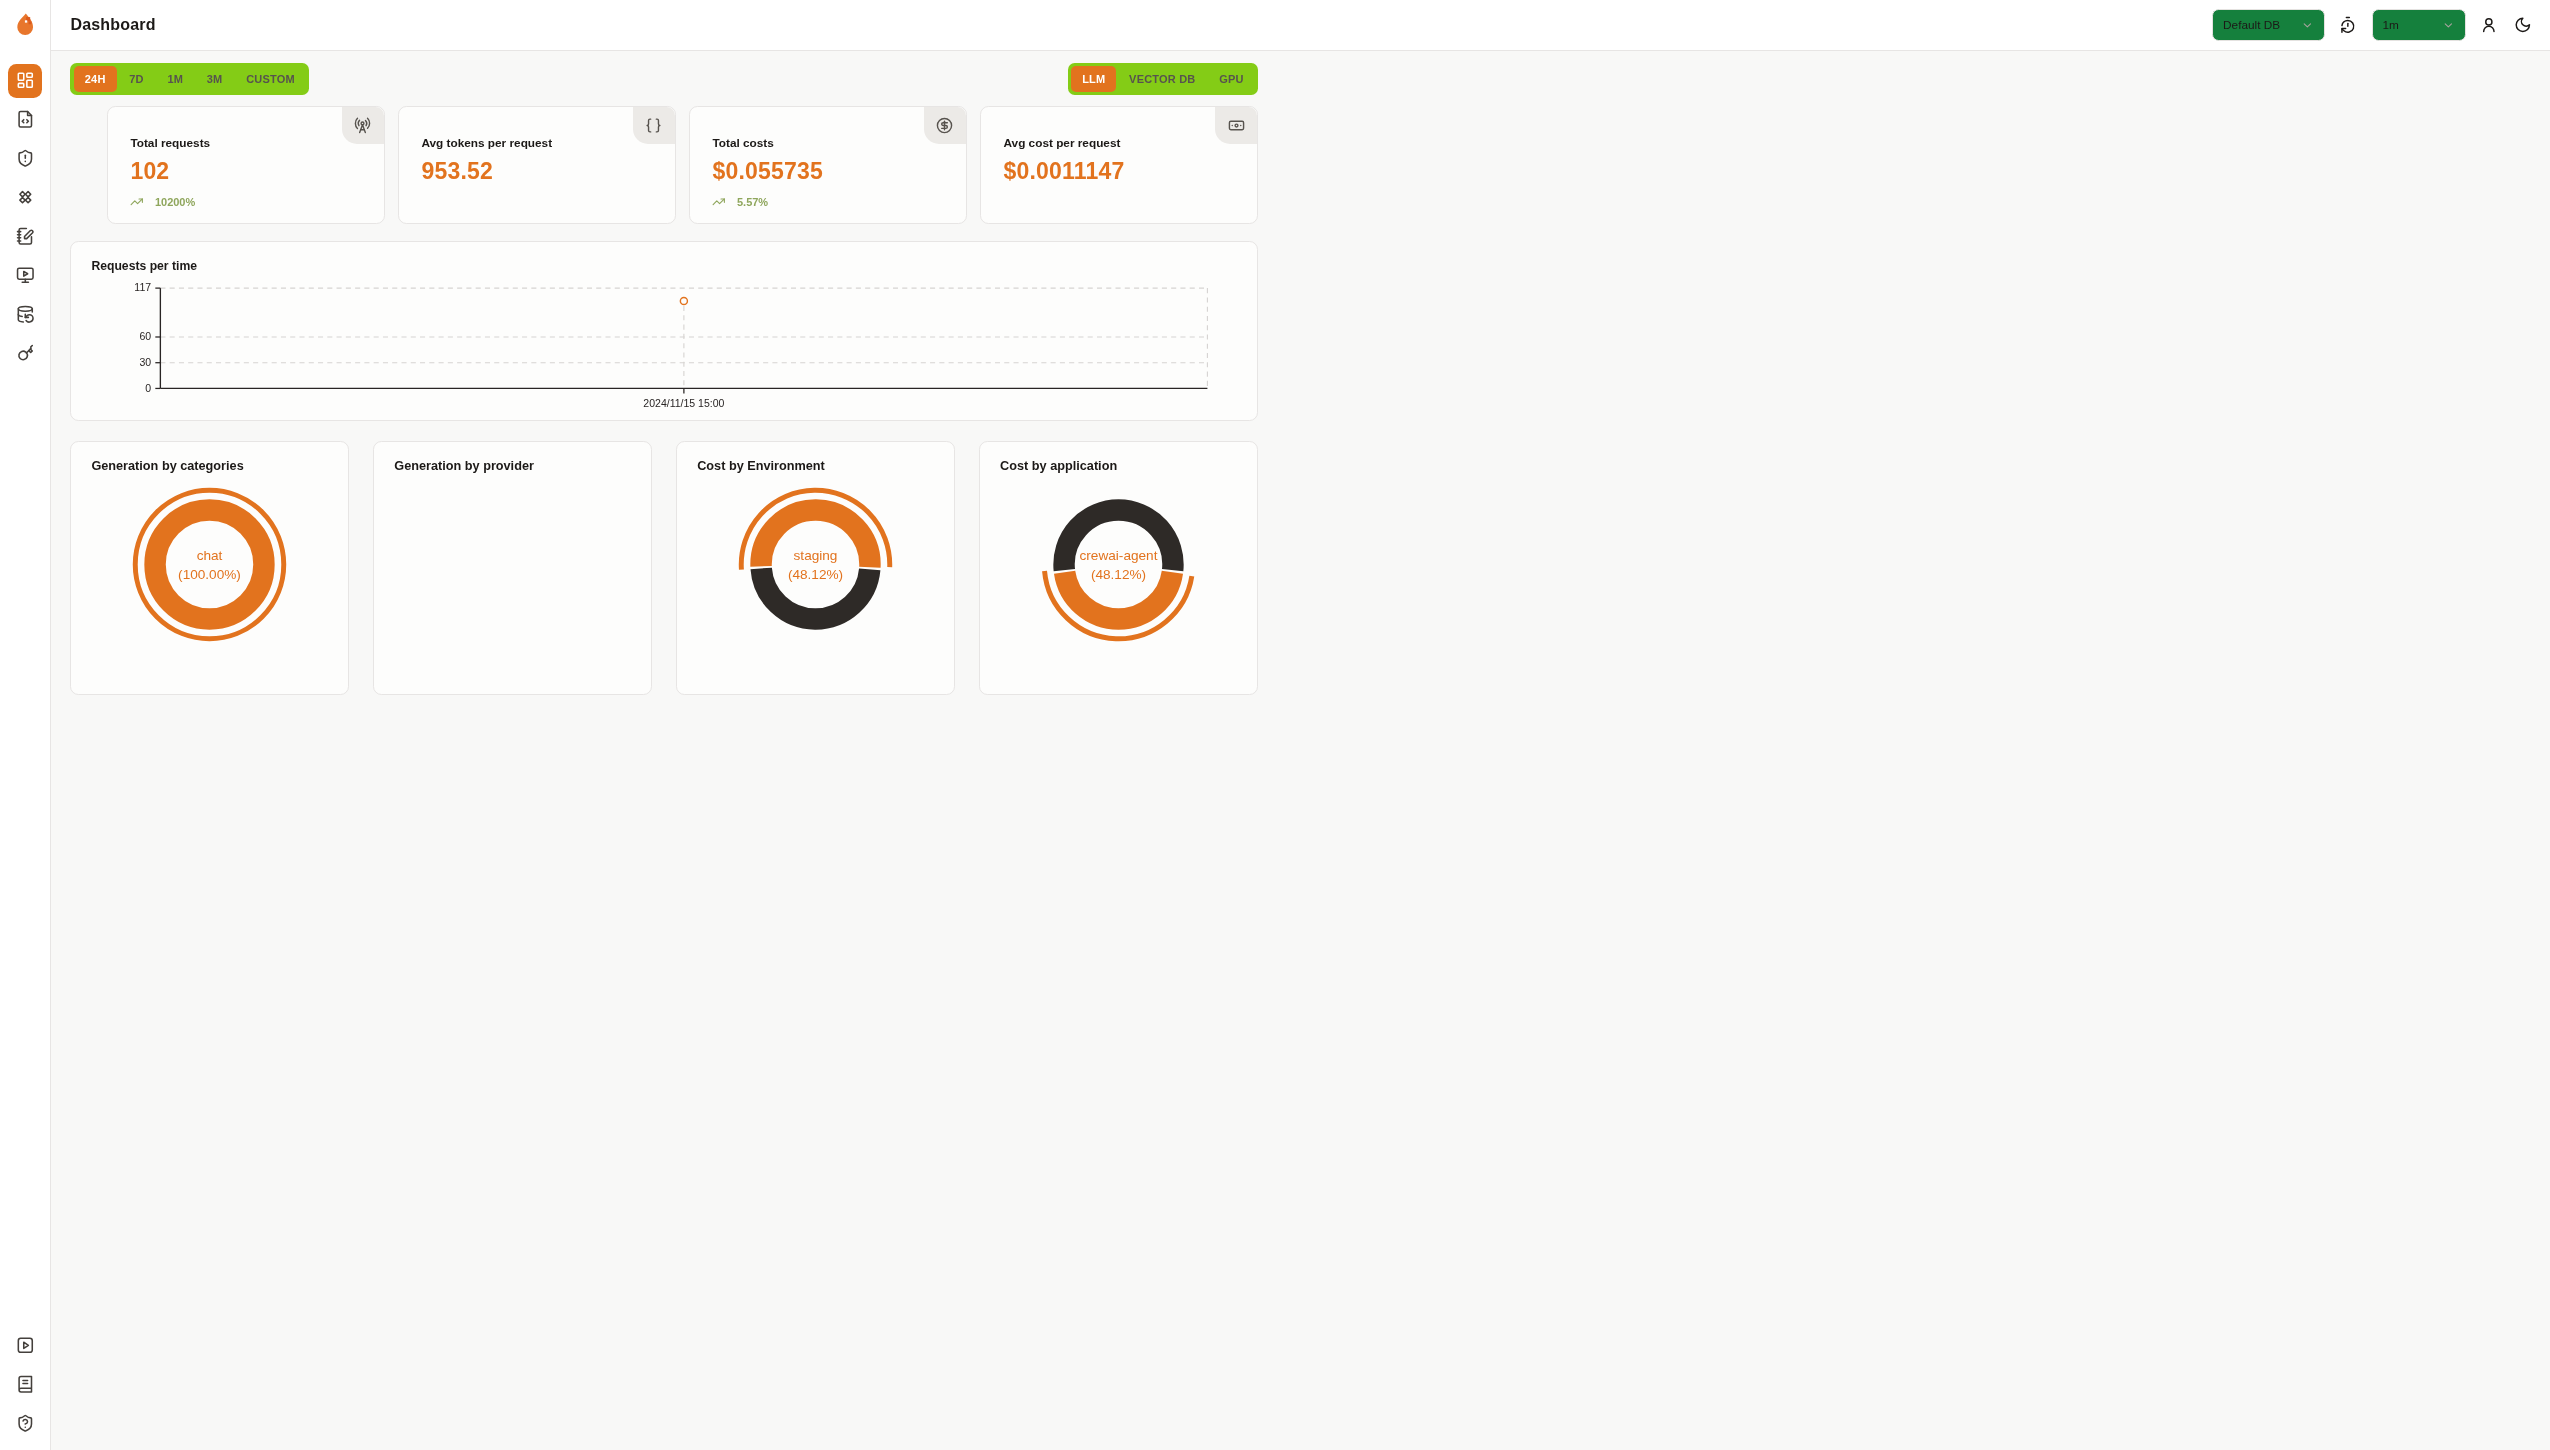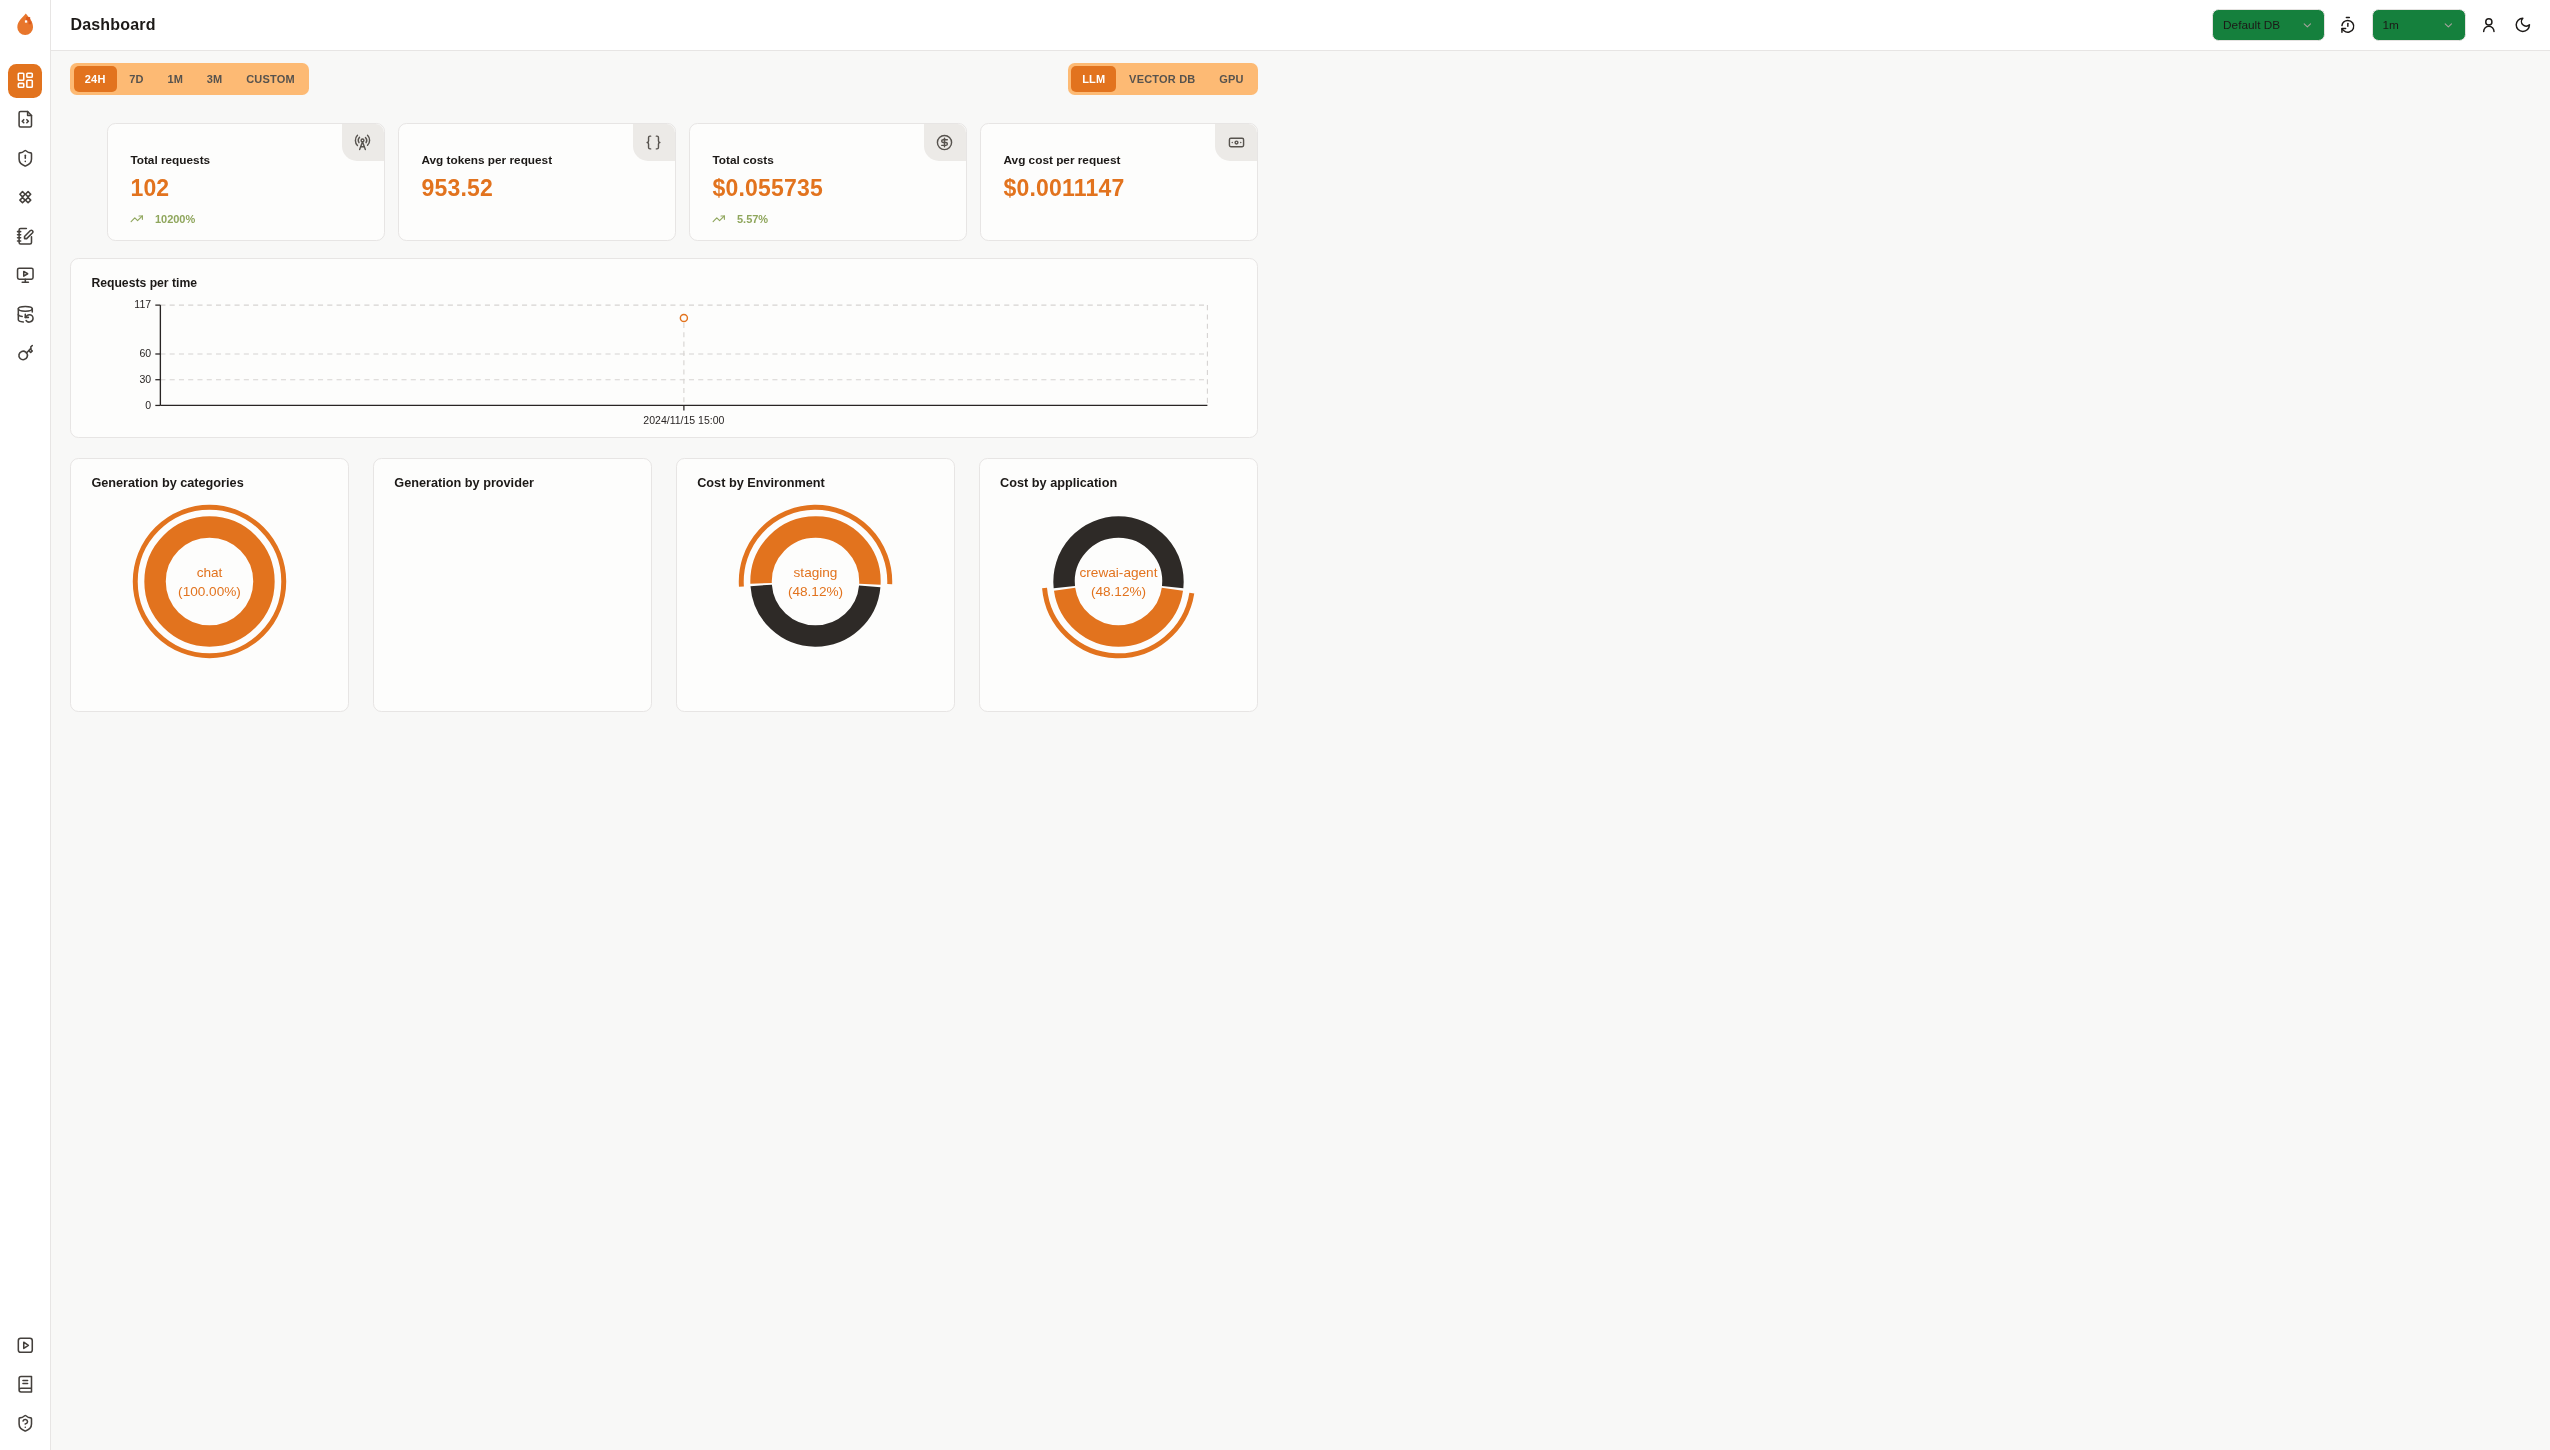--- a/index.html
+++ b/index.html
@@ -29,27 +29,27 @@
   .select-btn .chev { color:#a8a29e; display:flex; }
   .select-btn .chev svg { width:12.7px; height:12.7px; }
   .w-db { width:113px; }
   .w-int { width:94px; }
   .icon-btn { background:none; border:none; color:#1c1917; cursor:pointer; display:flex; padding:1.7px; }
   .icon-btn svg { width:17.7px; height:17.7px; }
 
   
   .main { margin-left:51px; padding:63px 17px 0 19.4px; }
   .row-tabs { display:flex; justify-content:space-between; align-items:flex-start; }
-  .tab-group { background:#fdba74; border-radius:6.7px; padding:3.4px; display:flex; gap:1.7px; }
+  .tab-group { background:#84cc16; border-radius:6.7px; padding:3.4px; display:flex; gap:1.7px; }
   .tab { font-size:11px; font-weight:700; letter-spacing:0.2px; color:#57534e; padding:6.7px 11px;
          border-radius:5px; cursor:pointer; white-space:nowrap; }
   .tab.active { background:#e2731e; color:#fff; }
 
   
-  .row-stats { display:flex; gap:13.5px; margin-top:28px;padding-left:37px; }
+  .row-stats { display:flex; gap:13.5px; margin-top:11px;padding-left:37px; }
   .stat-card { flex:1; height:118px; background:#fdfdfc; border:0.8px solid #e7e5e4; border-radius:8.4px;
                position:relative; overflow:hidden; }
   .stat-label { font-size:11.8px; font-weight:600; margin:29px 0 0 22px; }
   .stat-value { font-size:23px; font-weight:700; color:#e2731e; margin:7.6px 0 0 22px; letter-spacing:0.2px; }
   .stat-trend { display:flex; align-items:center; gap:11px; margin:10px 0 0 22px; color:#8fa65c;
                 font-size:11px; font-weight:600; }
   .stat-trend svg { width:13.5px; height:13.5px; }
   .stat-badge { position:absolute; top:0; right:0; width:42px; height:37px; background:#eceae7;
                 border-radius:0 8.4px 0 15px; display:flex; align-items:center; justify-content:center;
                 color:#57534e; }

